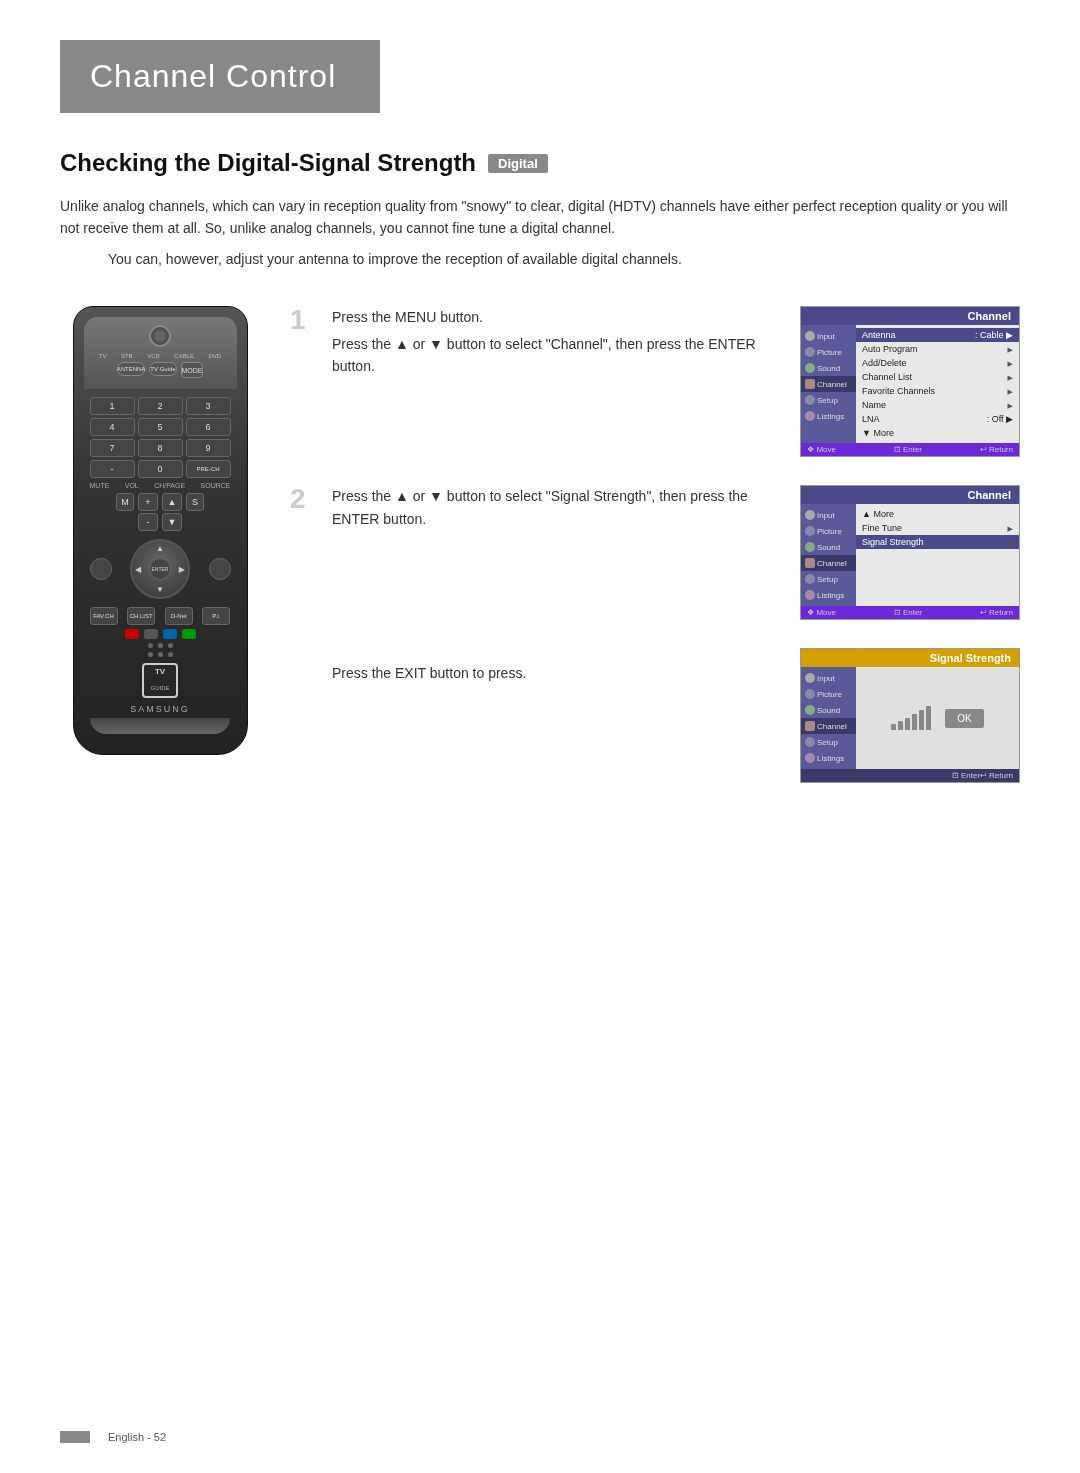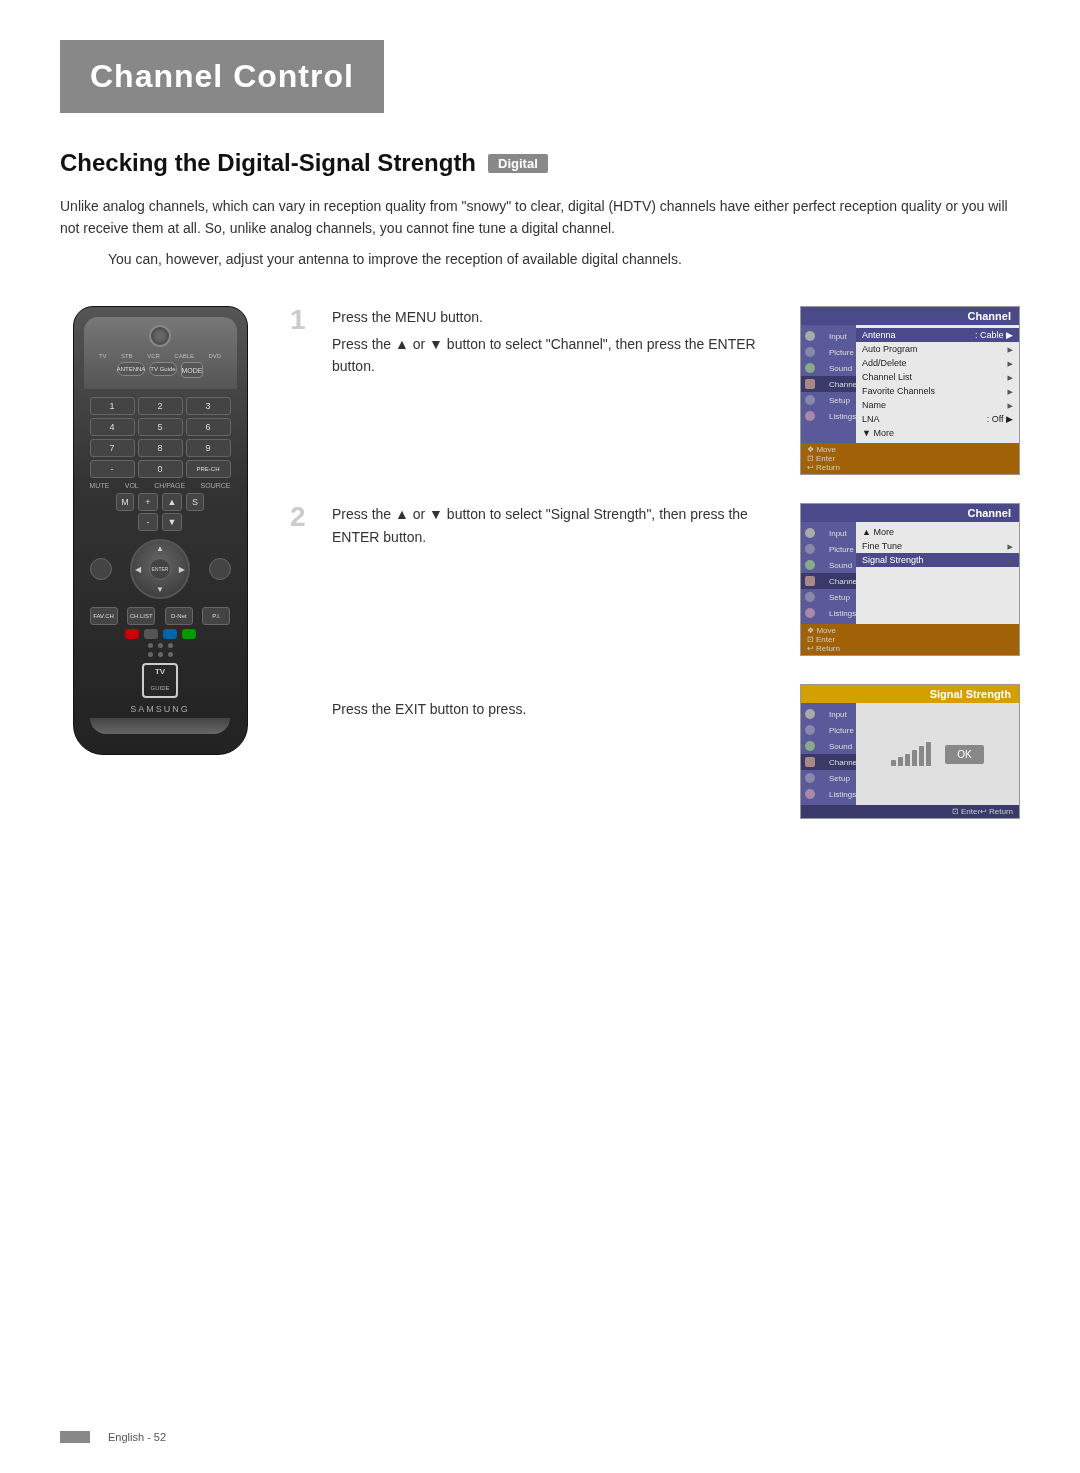--- a/index.html
+++ b/index.html
@@ -16,21 +16,21 @@
     .page-header {
       background: #888;
       margin: 40px 60px 0 60px;
       padding: 18px 30px;
       display: inline-block;
       min-width: 320px;
     }
     .page-header h1 {
       color: #fff;
       font-size: 32px;
-      font-weight: bold;
+      font-weight: normal;
       letter-spacing: 1px;
     }
 
     
     .section-title {
       margin: 36px 60px 0 60px;
       display: flex;
       align-items: center;
       gap: 12px;
     }
@@ -288,21 +288,21 @@
       background: #5a5a9a;
       width: 55px;
       padding: 3px 0;
     }
     .tv-sidebar-item {
       padding: 3px 4px;
       font-size: 8px;
       color: #ddd;
       display: flex;
       align-items: center;
-      gap: 14px;
+      gap: 2px;
     }
     .tv-sidebar-item.active {
       background: #3a3a6a;
     }
     .tv-sidebar-icon {
       width: 10px;
       height: 10px;
       background: #aaa;
       border-radius: 50%;
       flex-shrink: 0;
@@ -325,27 +325,26 @@
       justify-content: space-between;
       align-items: center;
     }
     .tv-menu-item.highlighted {
       background: #4a4a8a;
       color: #fff;
       margin: 0 -6px;
       padding: 2px 6px;
     }
     .tv-menu-footer {
-      background: #a16207;
+      background: #6d28d9;
       color: #ccc;
       font-size: 8px;
       padding: 2px 6px;
       display: flex;
       justify-content: space-between;
-      flex-direction: column;
     }
 
     
     .signal-box {
       border: 1px solid #999;
       background: #f0f0f0;
       width: 220px;
       font-size: 11px;
       flex-shrink: 0;
     }

